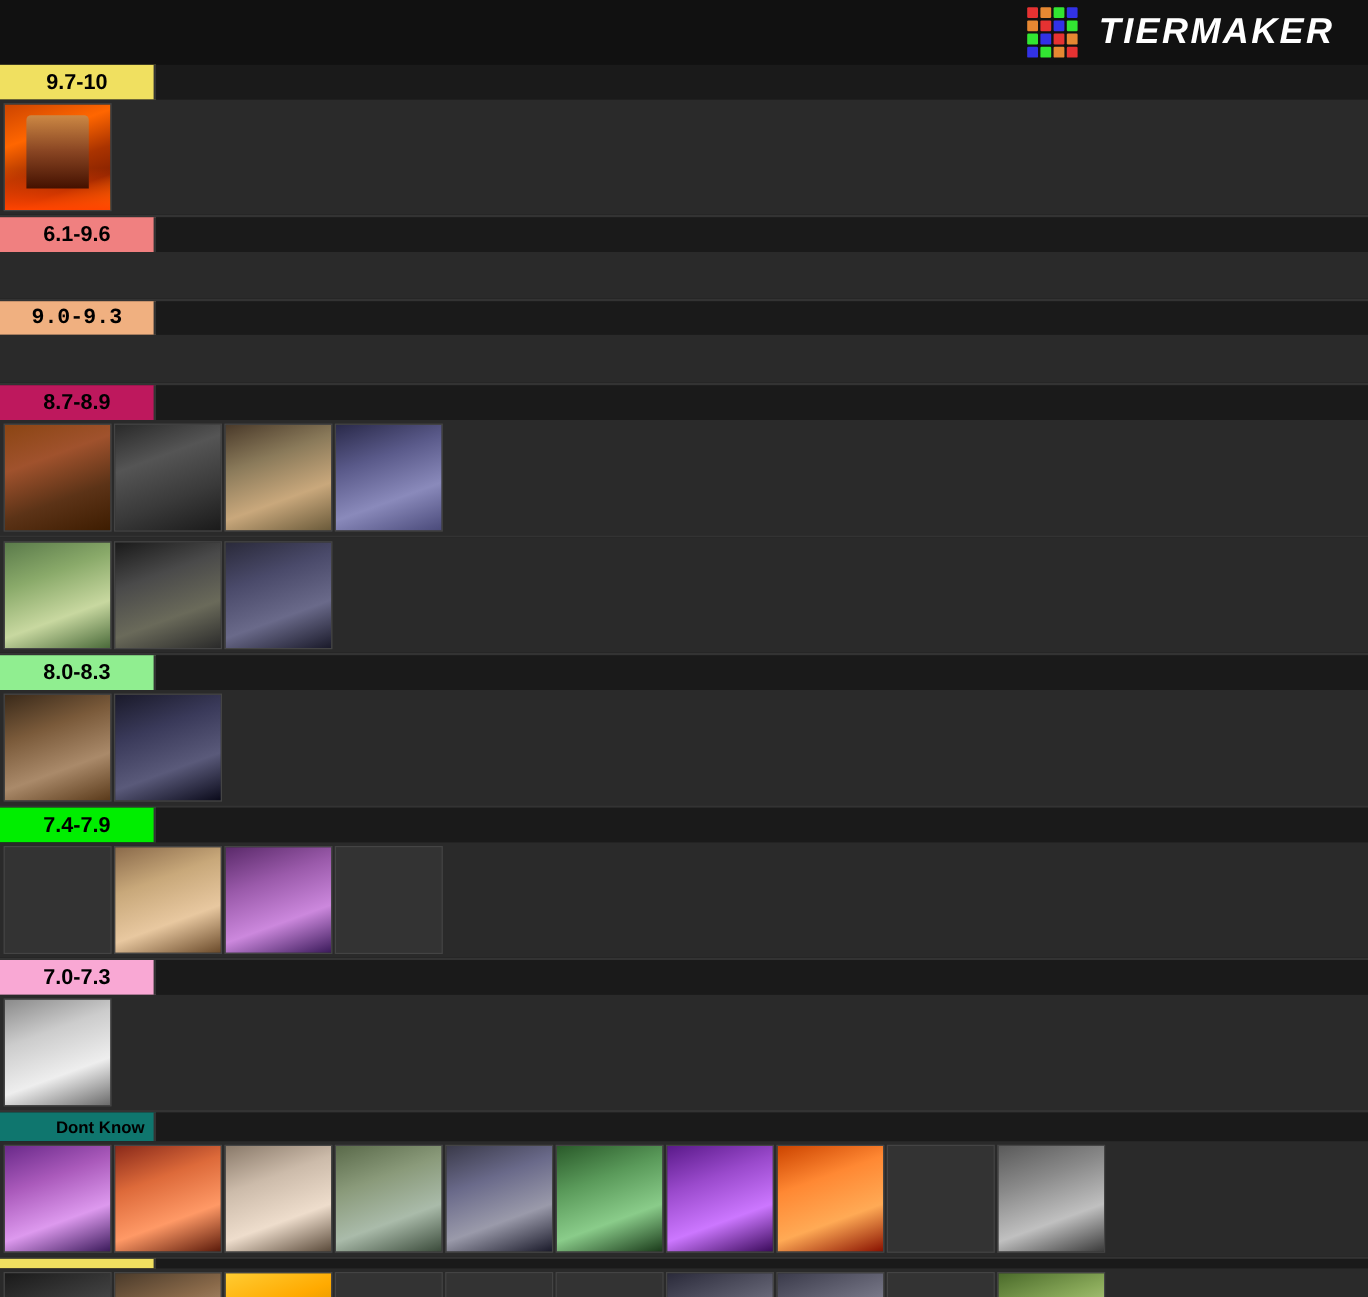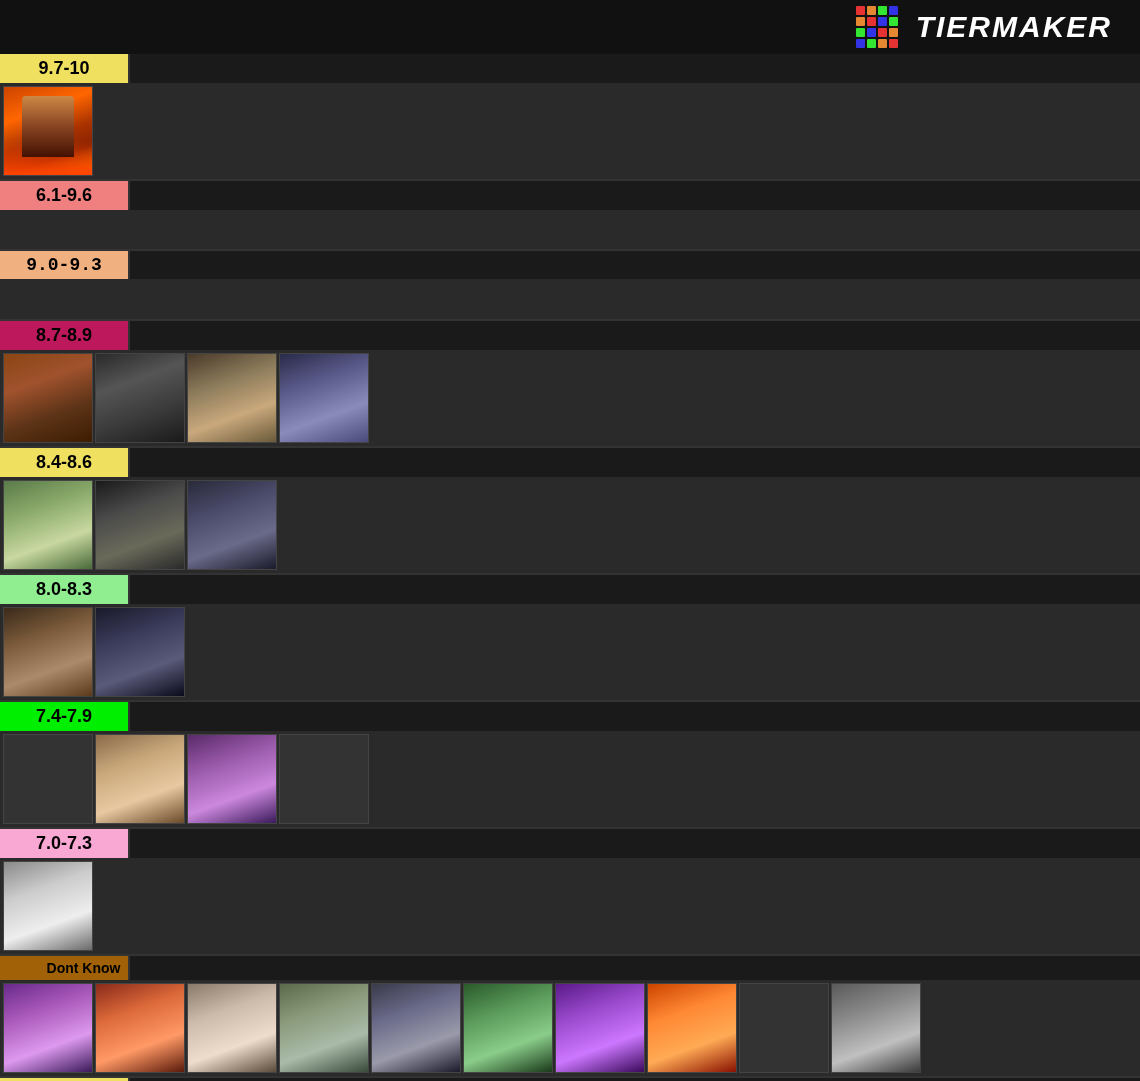--- a/index.html
+++ b/index.html
@@ -58,21 +58,21 @@
     
     .tier-9710 { background-color: #f0e060; }
     .tier-9496 { background-color: #f08080; }
     .tier-9093 { background-color: #f0b080; }
     .tier-8789 { background-color: #be185d; }
     .tier-8486 { background-color: #f0e060; }
     .tier-8083 { background-color: #90ee90; }
     .tier-7479 { background-color: #00ee00; }
     .tier-7073 { background-color: #f9a8d4; }
     .tier-sub7 { background-color: #f0e060; }
-    .tier-dontknow1 { background-color: #a16207; padding-left: 43px; }
+    .tier-dontknow1 { background-color: #0f766e; padding-left: 43px; }
     .tier-dontknow2 { background-color: #f0e060; }
     .tier-dontknow3 { background-color: #f0e060; }
 
     .page-wrapper {
       position: relative;
     }
 
     .brand-bar {
       background: #111;
       display: flex;
@@ -175,23 +175,20 @@
         <div class="char-slot">
           <div class="ci" style="background:linear-gradient(160deg,#4a3a2a,#8a7a5a,#c9a87c,#6a5a3a);"></div>
         </div>
         <div class="char-slot">
           <div class="ci" style="background:linear-gradient(160deg,#2a2a4a,#5a5a8a,#8a8abb,#4a4a7a);"></div>
         </div>
       </div>
     </div>
 
     <div class="tier-row">
-      <div class="tier-label tier-8486">
-        <span>8.4-8.6</span>
-      </div>
       <div class="tier-content">
         <div class="char-slot">
           <div class="ci" style="background:linear-gradient(160deg,#5a7a4a,#8aaa6a,#c8d8a0,#4a6a3a);"></div>
         </div>
         <div class="char-slot">
           <div class="ci" style="background:linear-gradient(160deg,#1a1a1a,#4a4a4a,#6a6a5a,#2a2a2a);"></div>
         </div>
         <div class="char-slot">
           <div class="ci" style="background:linear-gradient(160deg,#2a2a3a,#4a4a6a,#6a6a8a,#1a1a2a);"></div>
         </div>

